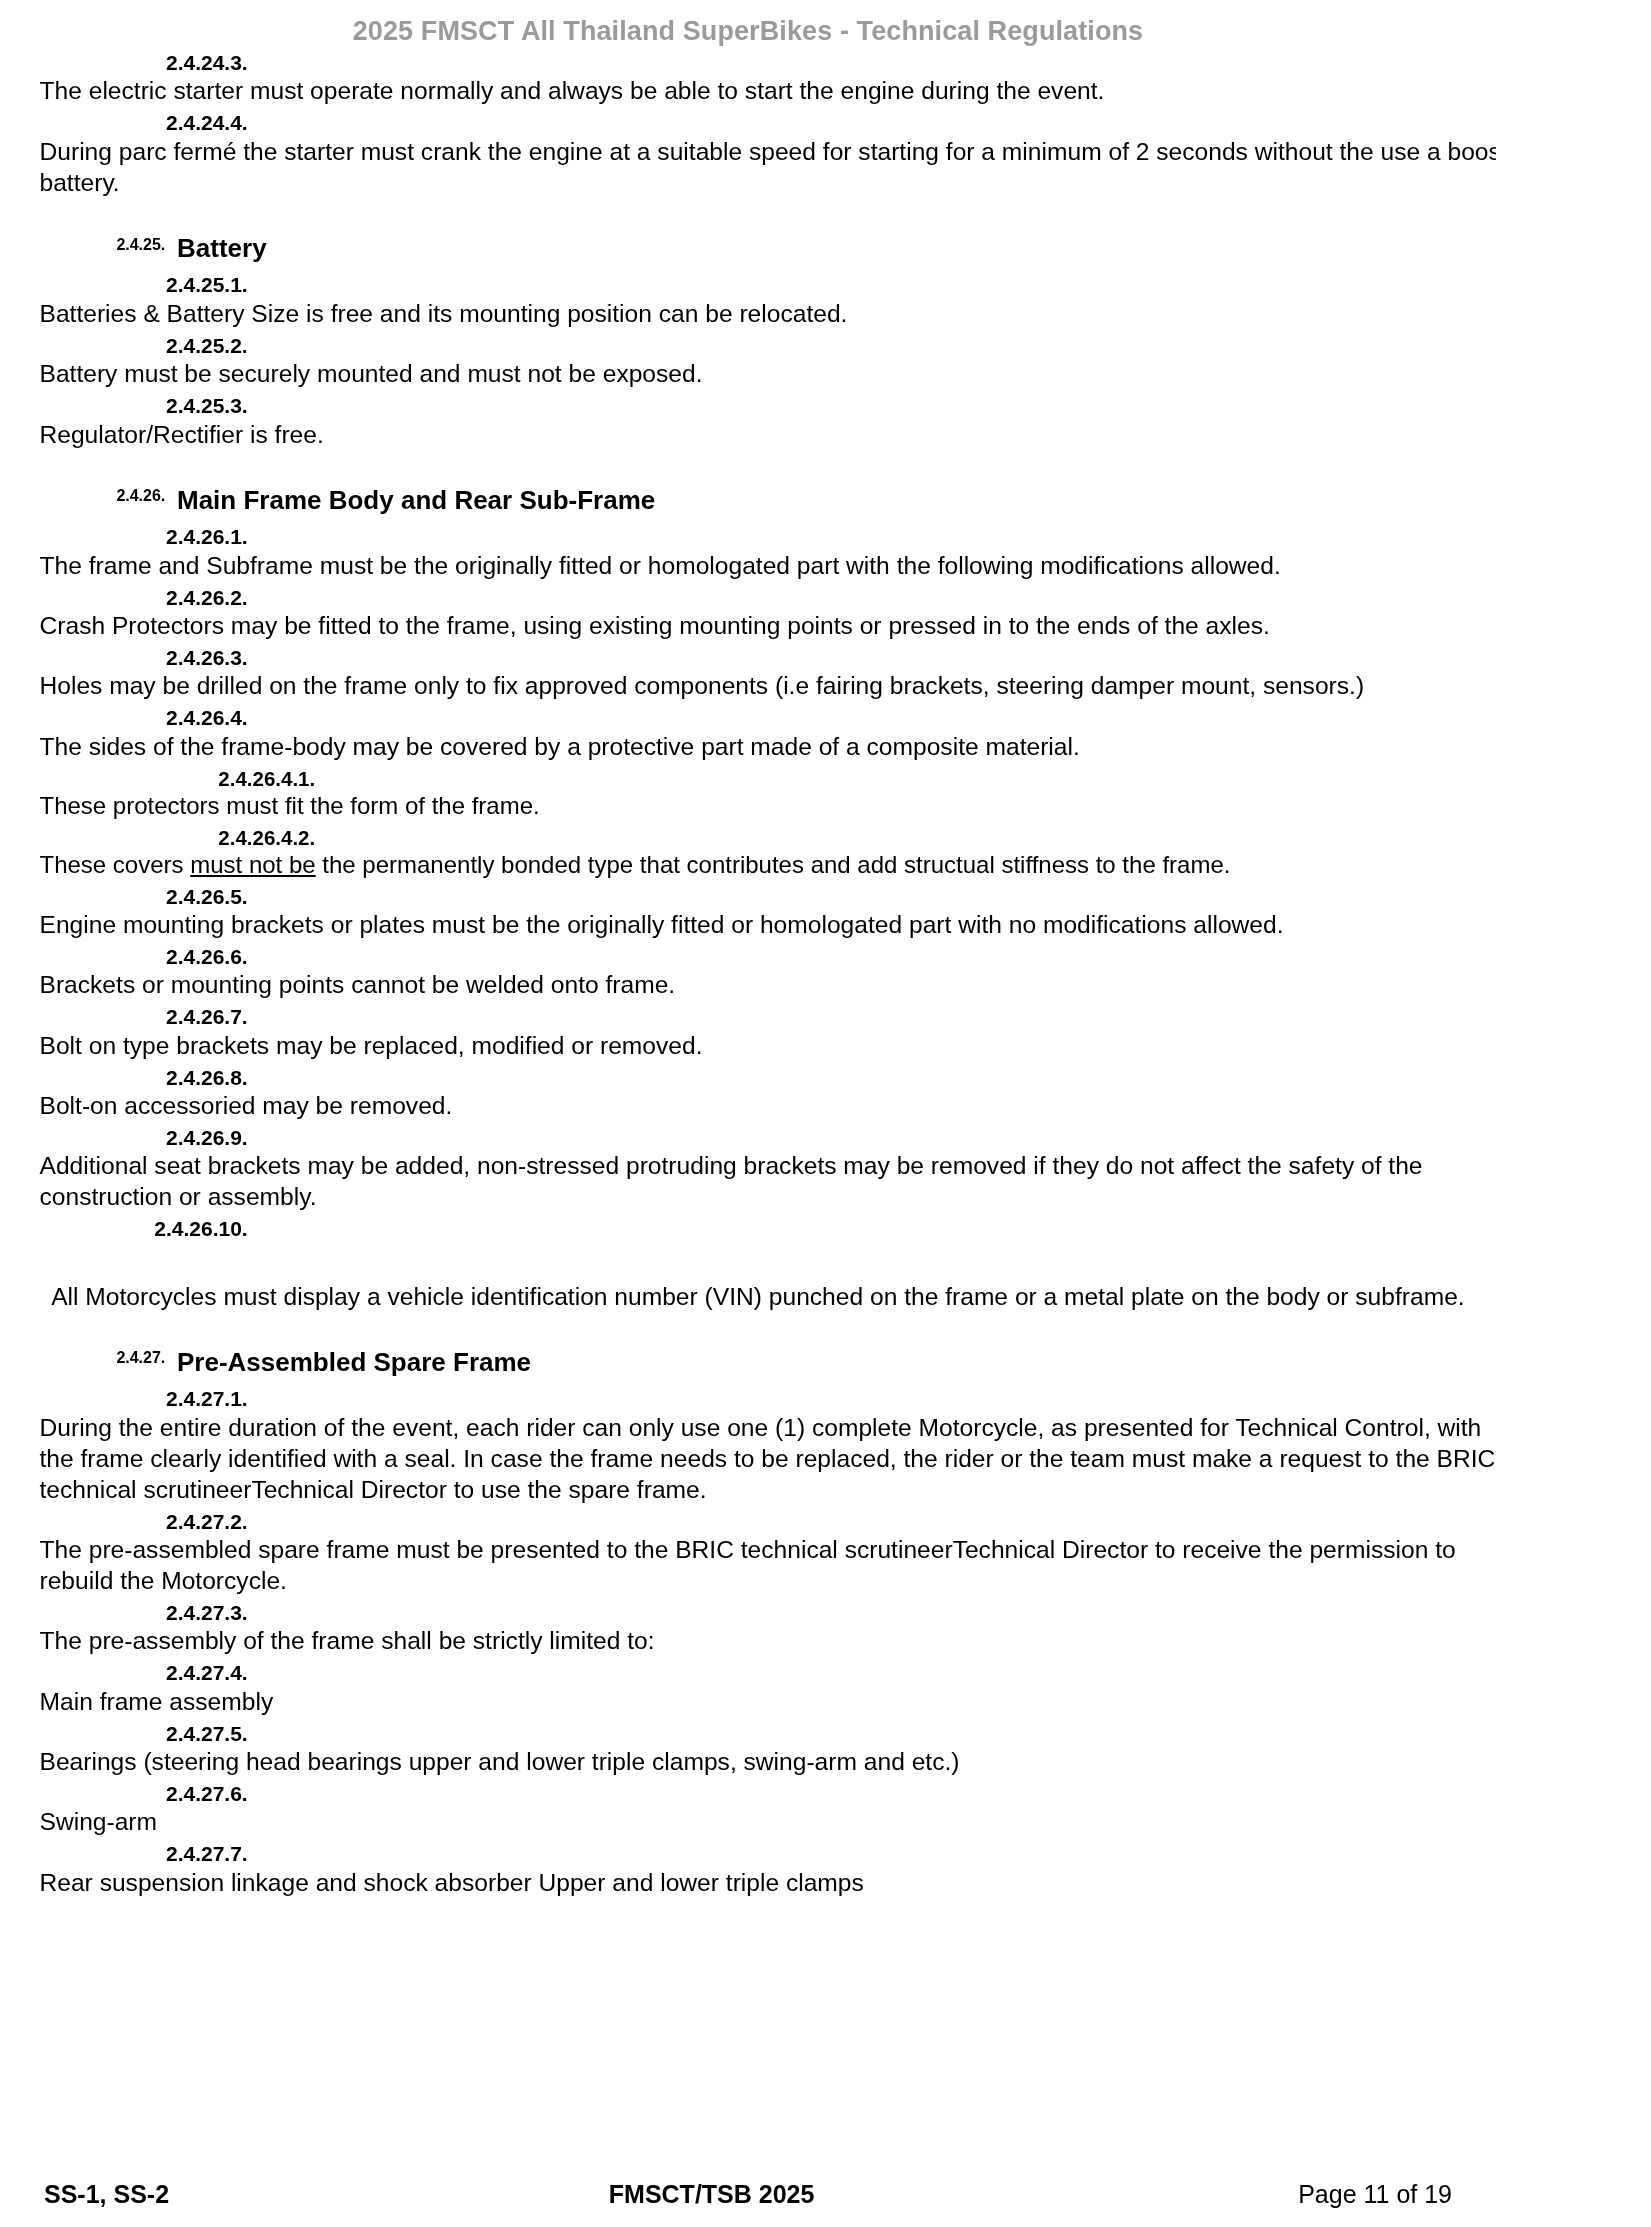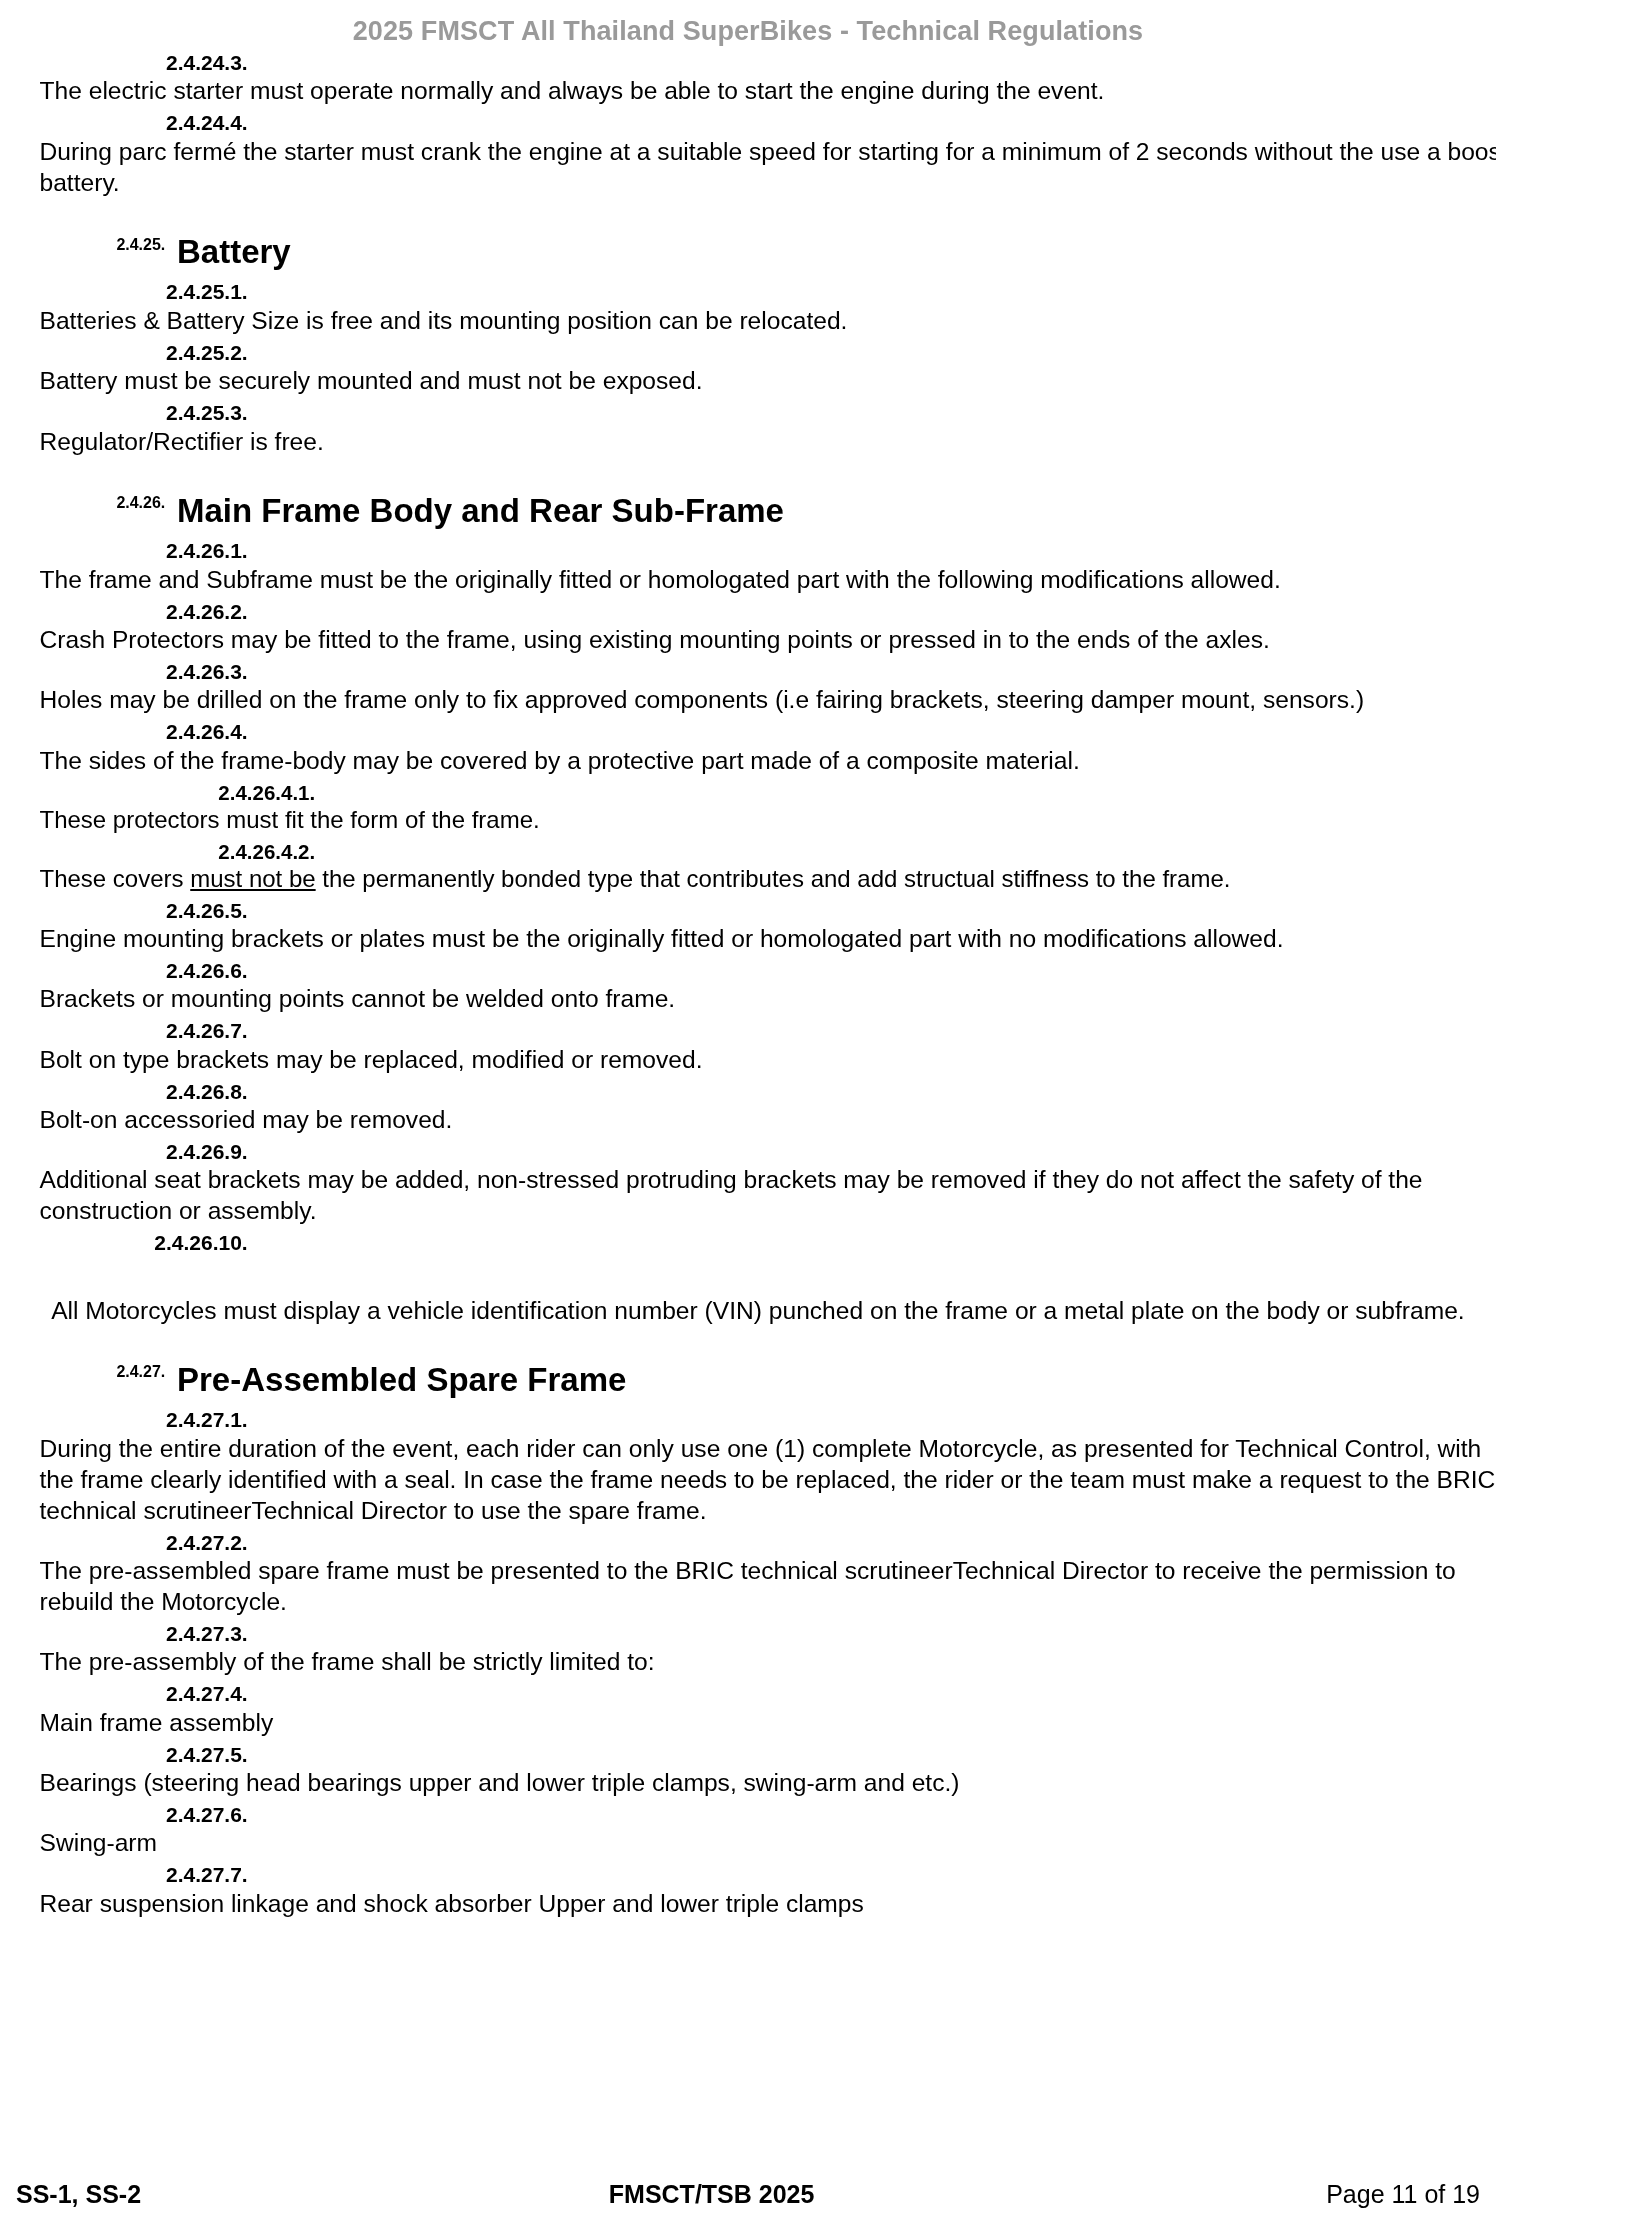--- a/index.html
+++ b/index.html
@@ -69,41 +69,41 @@
     margin-bottom: 5.9px;
   }
   .heading .num {
     width: 139px;
     padding-right: 11.7px;
     font-size: 16px;
     font-weight: bold;
     padding-top: 2.9px;
   }
   .heading .txt {
-    font-size: 33px;
+    font-size: 26px;
     font-weight: bold;
   }
 
   
   .lvl4 { font-size: 24px; }
   .lvl4 .num { width: 286px; padding-right: 8.8px; font-size: 20.5px; }
   .lvl4 .txt { padding-left: 1.5px; }
 
   u { text-decoration: underline; }
 
   .doc-footer {
     position: absolute;
     bottom: 17.6px;
     left: 0;
     right: 0;
     display: flex;
     align-items: center;
     font-size: 25px;
     font-weight: bold;
-    padding: 0 16px;
+    padding: 0 44px;
     box-sizing: border-box;
     gap: 13px;
   }
   .doc-footer .left { flex: 0 0 auto; }
   .doc-footer .center {
     flex: 1 1 auto;
     text-align: center;
     padding-right: 44px;
   }
   .doc-footer .right { flex: 0 0 auto; font-weight: normal; }

